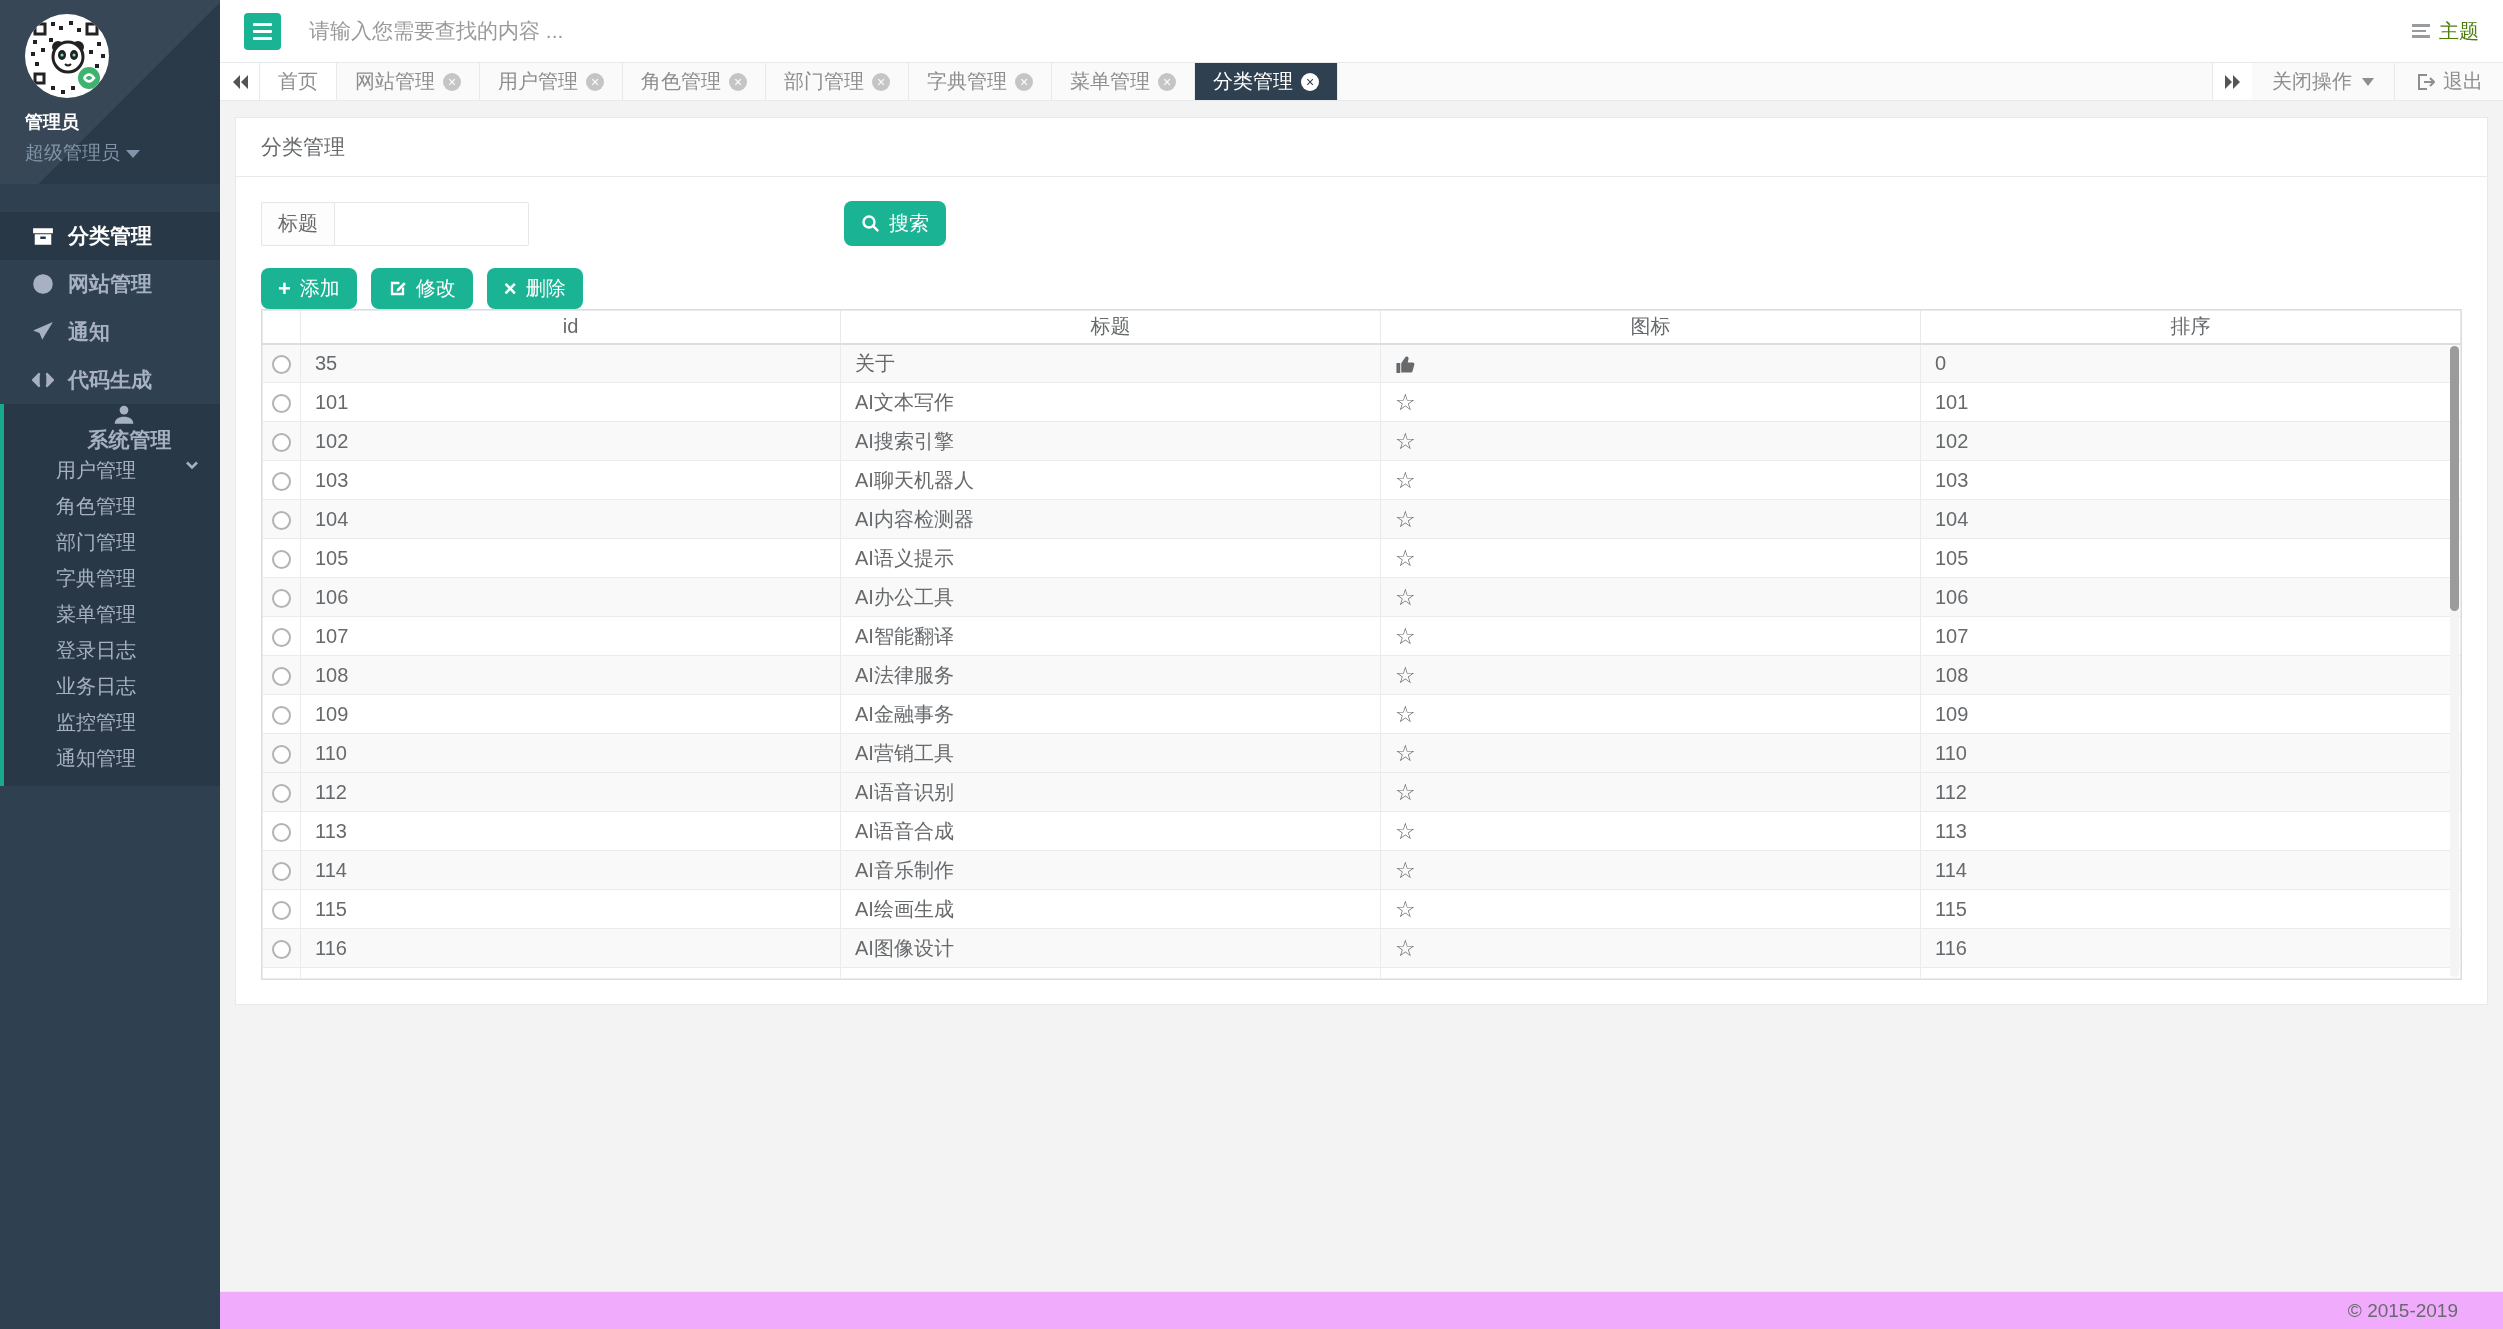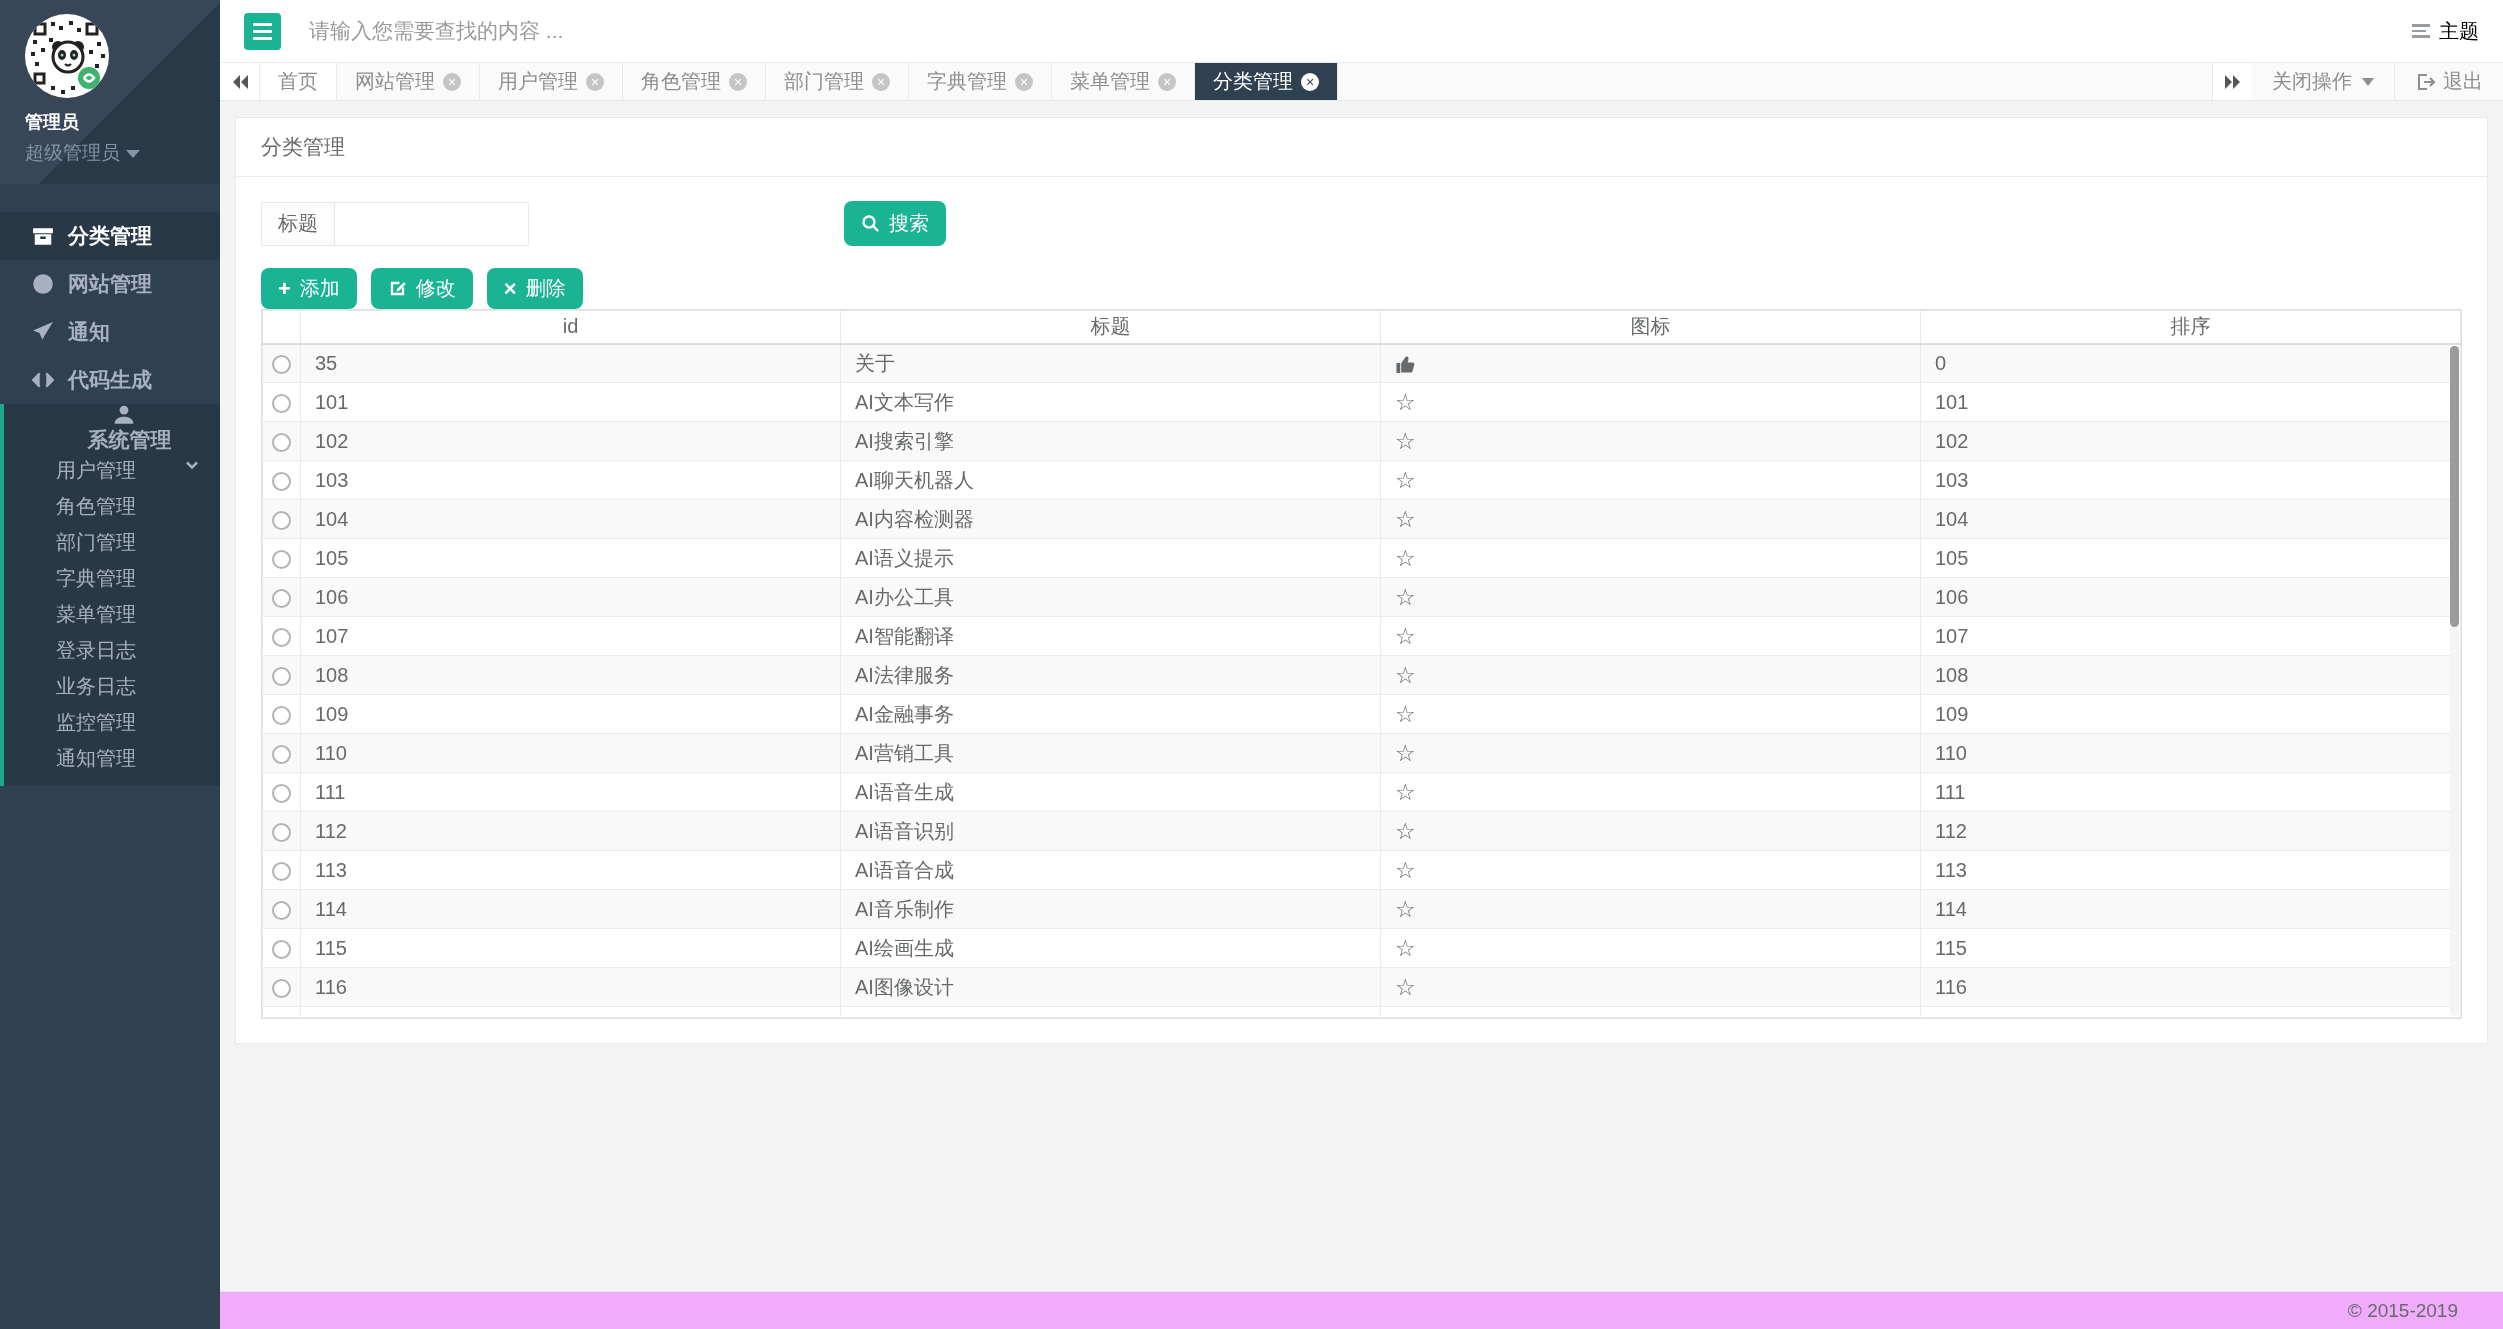--- a/index.html
+++ b/index.html
@@ -29,21 +29,21 @@
   .subnav-link { display:block; height:36px; line-height:36px; padding-left:52px; color:#a7b1c2; font-size:20px; cursor:pointer; }
 
   
   .main { position:absolute; left:220px; top:0; right:0; height:100%; background:#f3f3f4; }
 
   .navbar { height:62px; background:#fff; display:flex; align-items:center; padding:0 24px; }
   .hamburger { width:37px; height:37px; border:none; border-radius:4px; background:#1ab394; display:flex; flex-direction:column; justify-content:center; align-items:center; gap:4px; cursor:pointer; }
   .hamburger i { display:block; width:19px; height:3px; background:#fff; border-radius:1px; }
   .top-search { flex:1; border:none; outline:none; font-size:21px; color:#555; margin-left:28px; background:transparent; }
   .top-search::placeholder { color:#9a9a9a; }
-  .theme-link { display:flex; align-items:center; gap:9px; color:#000000; font-size:20px; cursor:pointer; white-space:nowrap; }
+  .theme-link { display:flex; align-items:center; gap:9px; color:#4d7c0f; font-size:20px; cursor:pointer; white-space:nowrap; }
   .list-icon { display:inline-flex; flex-direction:column; gap:3px; }
   .list-icon i { display:block; width:18px; height:2.5px; background:#999c9e; }
   .list-icon i:nth-child(2) { width:14px; }
 
   
   .tabbar { height:39px; background:#fafafa; border-top:1px solid #e7eaec; border-bottom:1px solid #e7eaec; display:flex; align-items:stretch; }
   .tab-arrow { width:40px; background:#fff; border-right:1px solid #e7eaec; display:flex; align-items:center; justify-content:center; cursor:pointer; }
   .tab-arrow svg { width:16px; height:14px; fill:#555; }
   .tabs { flex:1; display:flex; overflow:hidden; }
   .tab { display:flex; align-items:center; gap:8px; padding:0 18px; font-size:20px; color:#8e8e8e; border-right:1px solid #e7eaec; background:#fafafa; cursor:pointer; white-space:nowrap; }
@@ -425,27 +425,20 @@
                   <td class="cell-icon"><span class="star-glyph">☆</span></td>
                   <td>109</td>
                 </tr>
                 <tr class="striped">
                   <td class="radio-cell"><span class="radio"></span></td>
                   <td>110</td>
                   <td>AI营销工具</td>
                   <td class="cell-icon"><span class="star-glyph">☆</span></td>
                   <td>110</td>
                 </tr>
-                <tr class="">
-                  <td class="radio-cell"><span class="radio"></span></td>
-                  <td>111</td>
-                  <td>AI语音生成</td>
-                  <td class="cell-icon"><span class="star-glyph">☆</span></td>
-                  <td>111</td>
-                </tr>
                 <tr class="striped">
                   <td class="radio-cell"><span class="radio"></span></td>
                   <td>112</td>
                   <td>AI语音识别</td>
                   <td class="cell-icon"><span class="star-glyph">☆</span></td>
                   <td>112</td>
                 </tr>
                 <tr class="">
                   <td class="radio-cell"><span class="radio"></span></td>
                   <td>113</td>

